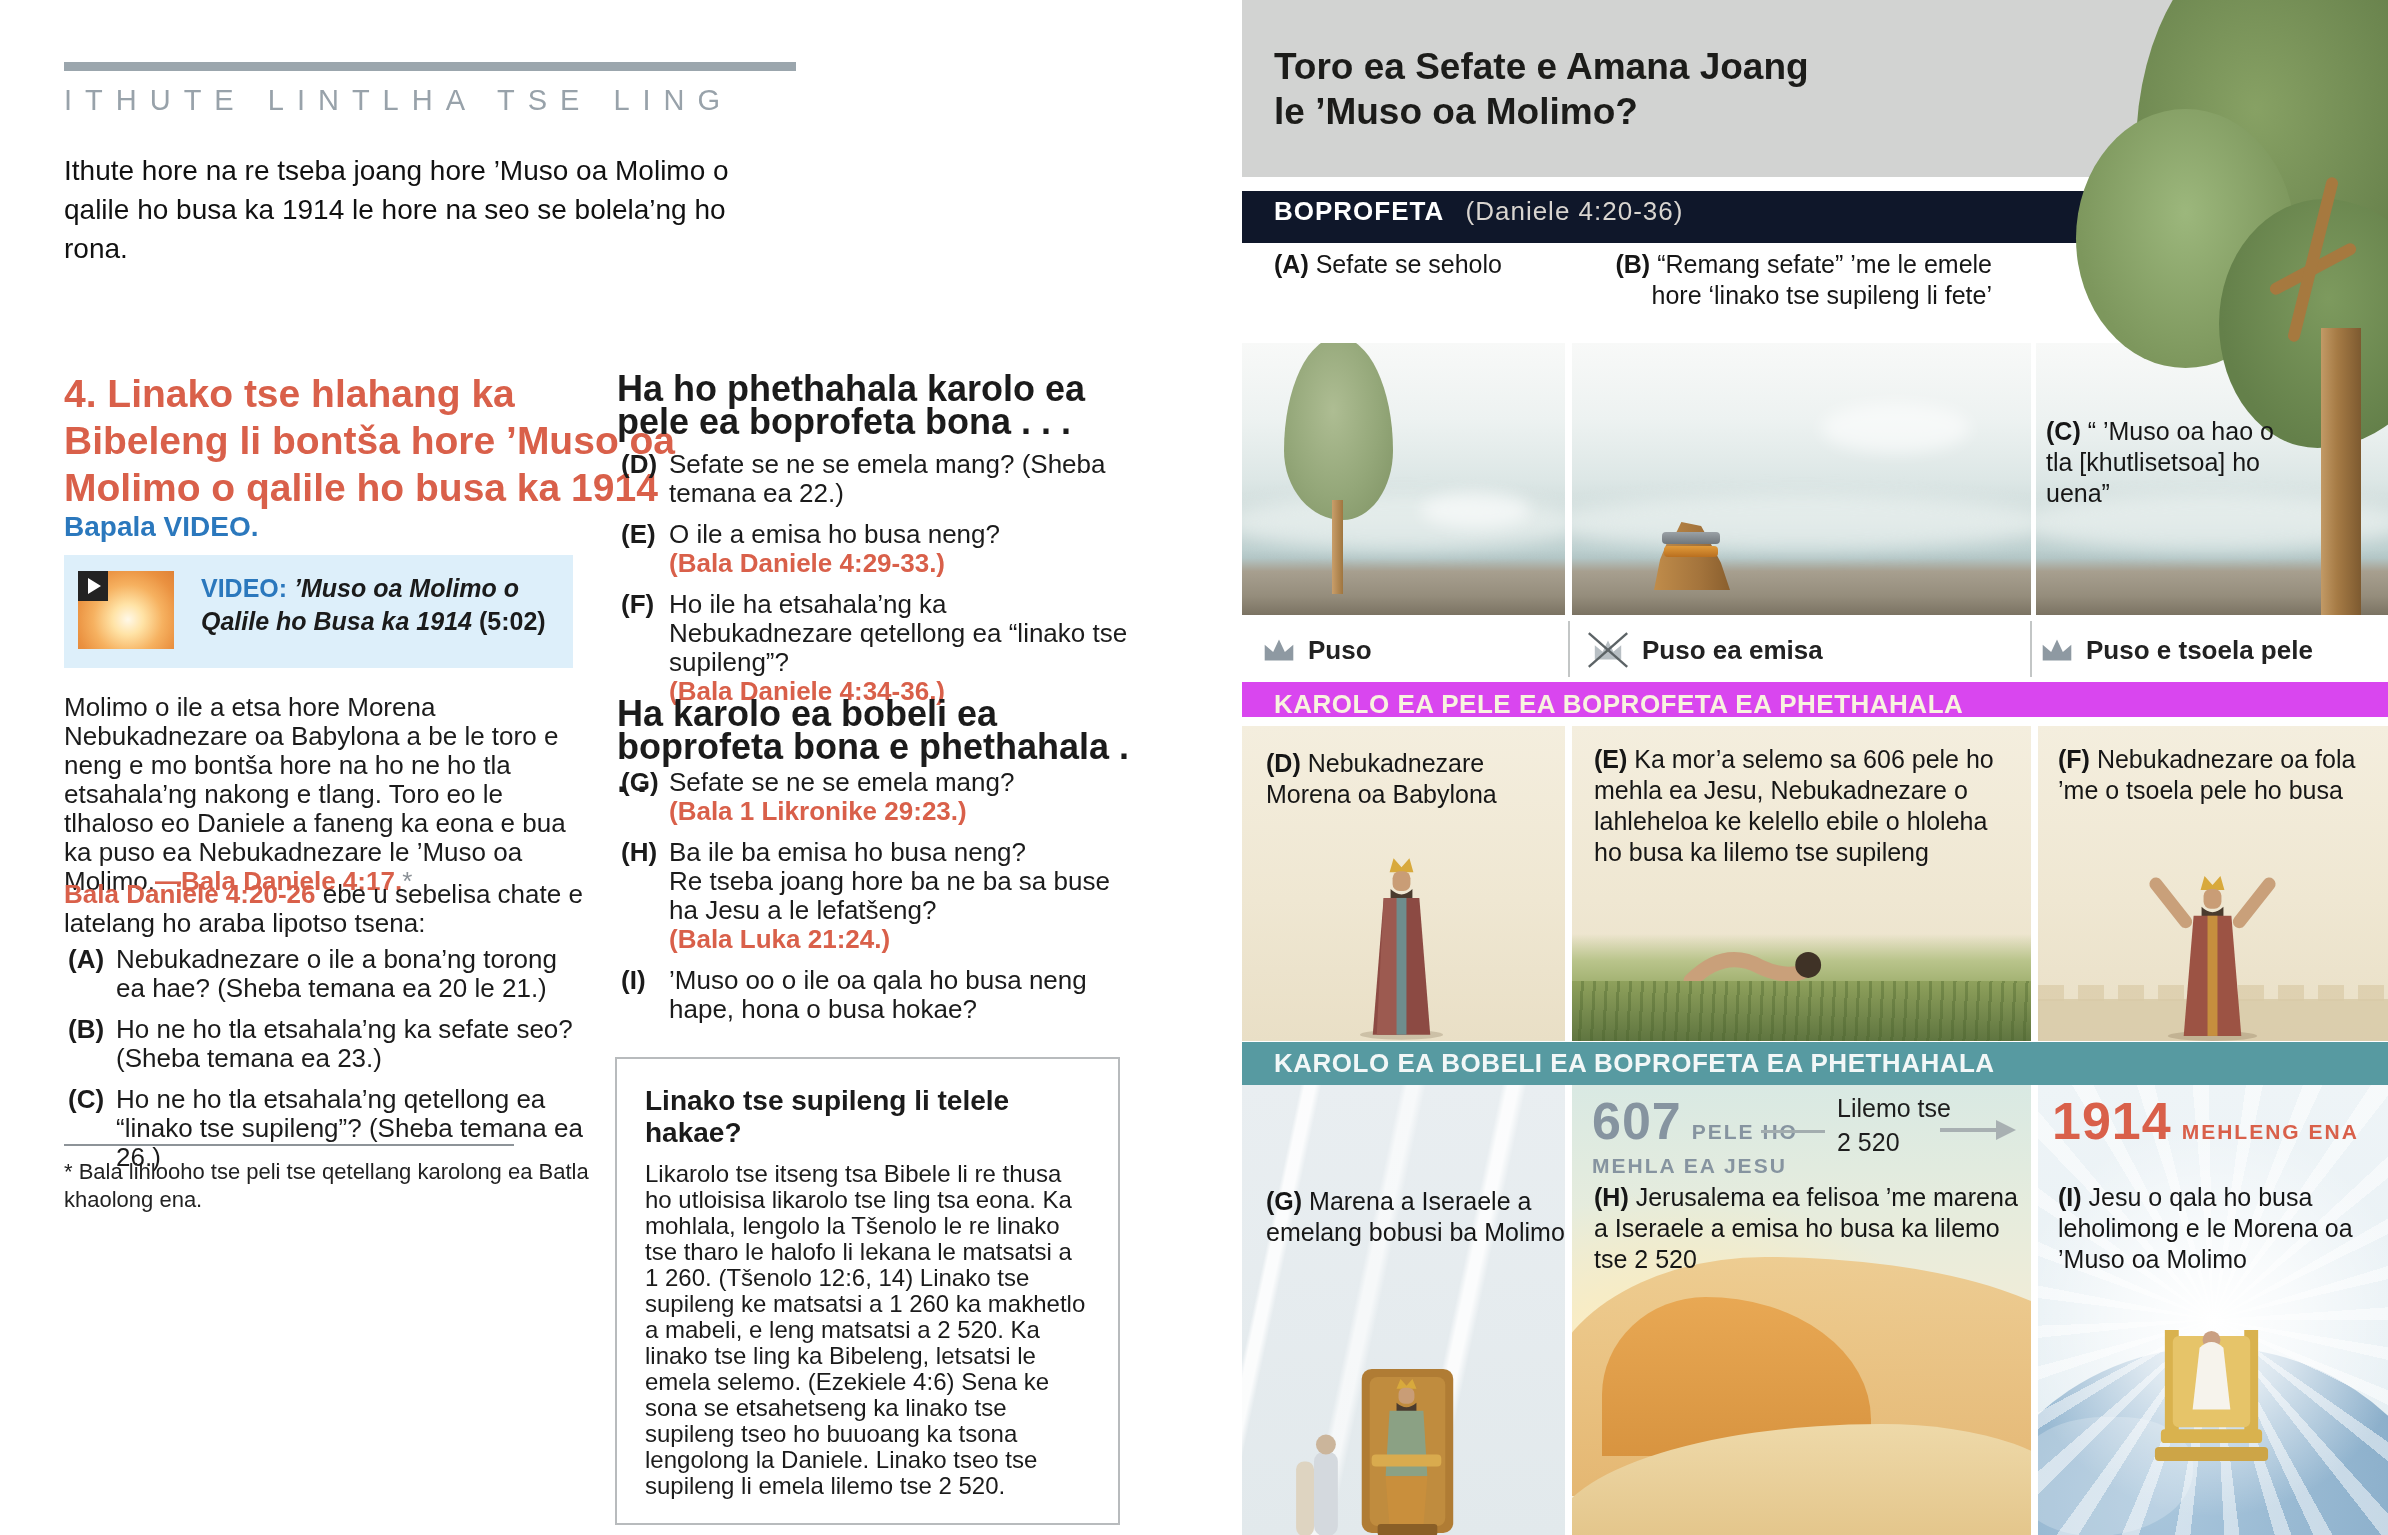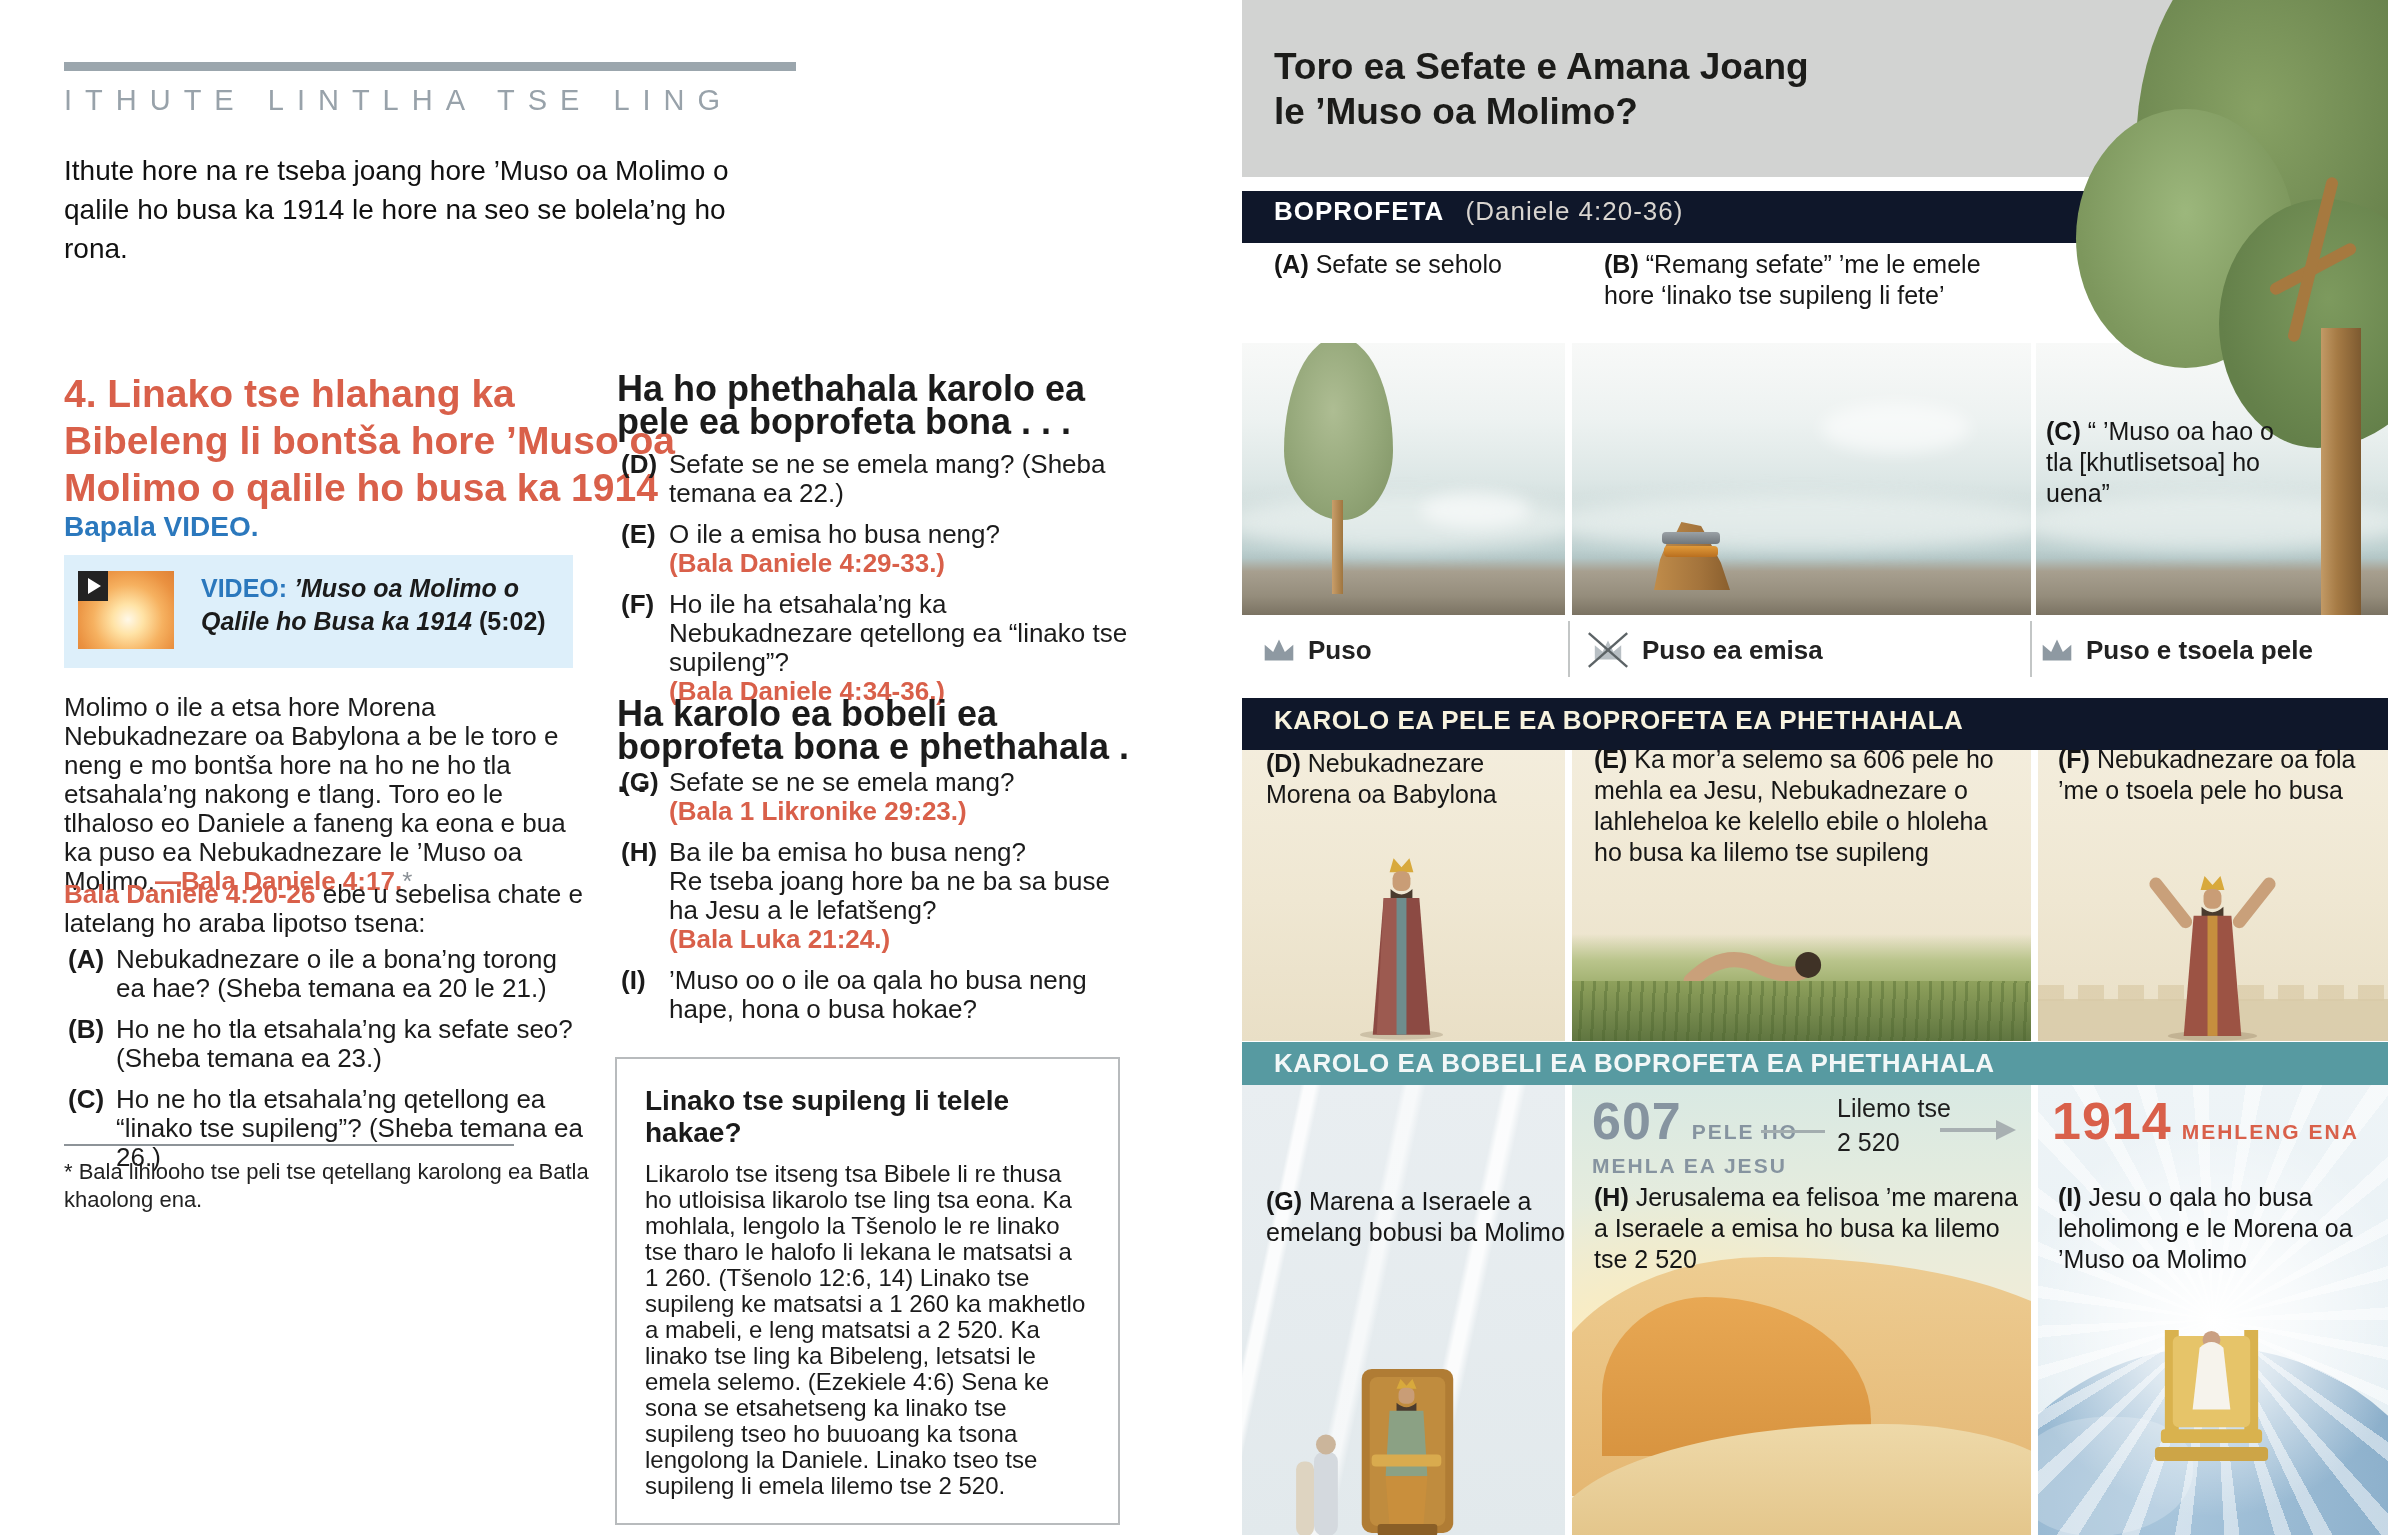--- a/index.html
+++ b/index.html
@@ -49,29 +49,29 @@
   .infobox-body{font-size:24px;line-height:26px;}
 
   
   .banner{left:1242px;top:0;width:1146px;height:177px;background:#d2d3d2;}
   .rtitle{left:1274px;top:44px;font-size:37px;line-height:45px;font-weight:bold;color:#1c1c1a;z-index:4;}
   .rtitle span{display:block;white-space:nowrap;}
   .bar{left:1242px;width:1146px;box-sizing:border-box;}
   .bar1{top:191px;height:52px;background:#0f172a;line-height:40px;font-size:26px;}
   .bar1 .bl{margin-left:32px;letter-spacing:1px;color:#ffffff;font-weight:bold;}
   .bar1 .br{color:#d9d5d0;margin-left:14px;letter-spacing:1px;}
-  .bar2{top:698px;height:52px;background:#0f172a;line-height:45px;font-size:26px;color:#f8f3df;
+  .bar2{top:682px;height:35px;background:#d946ef;line-height:45px;font-size:26px;color:#f8f3df;
         font-weight:bold;padding-left:32px;letter-spacing:0.5px;z-index:3;}
   .bar3{top:1042px;height:43px;background:#579aa1;line-height:43px;font-size:26px;color:#f2f7f7;
         font-weight:bold;padding-left:32px;letter-spacing:0.5px;z-index:3;}
 
   .ilabel{font-size:25px;line-height:31px;color:#161616;z-index:8;}
   .ilabel b{font-weight:bold;}
   .la{left:1274px;top:249px;width:299px;}
-  .lb{left:1604px;top:249px;width:388px;}
+  .lb{left:1604px;top:249px;width:388px;text-align:right;}
   .lc{left:2046px;top:416px;width:255px;z-index:9;}
   .ld{left:1266px;top:748px;width:295px;}
   .le{left:1594px;top:744px;width:422px;}
   .lf{left:2058px;top:744px;width:306px;}
   .lg{left:1266px;top:1186px;width:299px;}
   .lh{left:1594px;top:1182px;width:434px;}
   .li{left:2058px;top:1182px;width:299px;}
 
   .cell{overflow:hidden;}
   .r1{top:343px;height:272px;}

